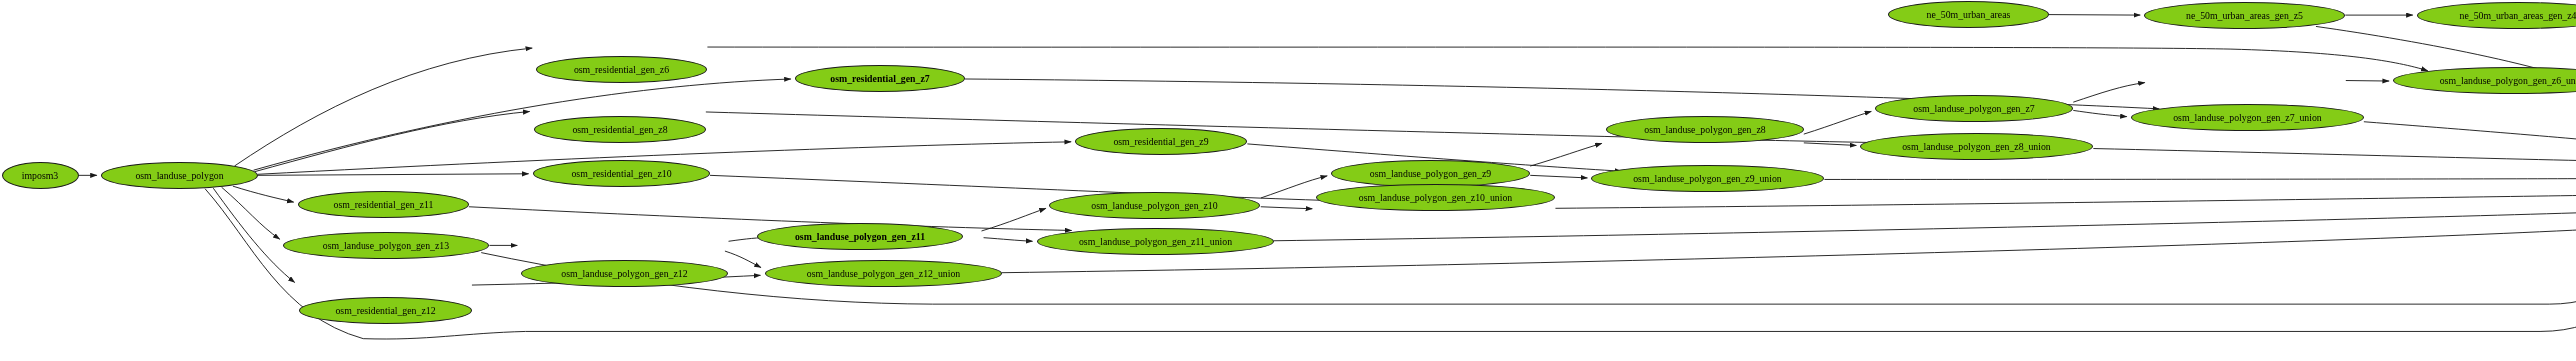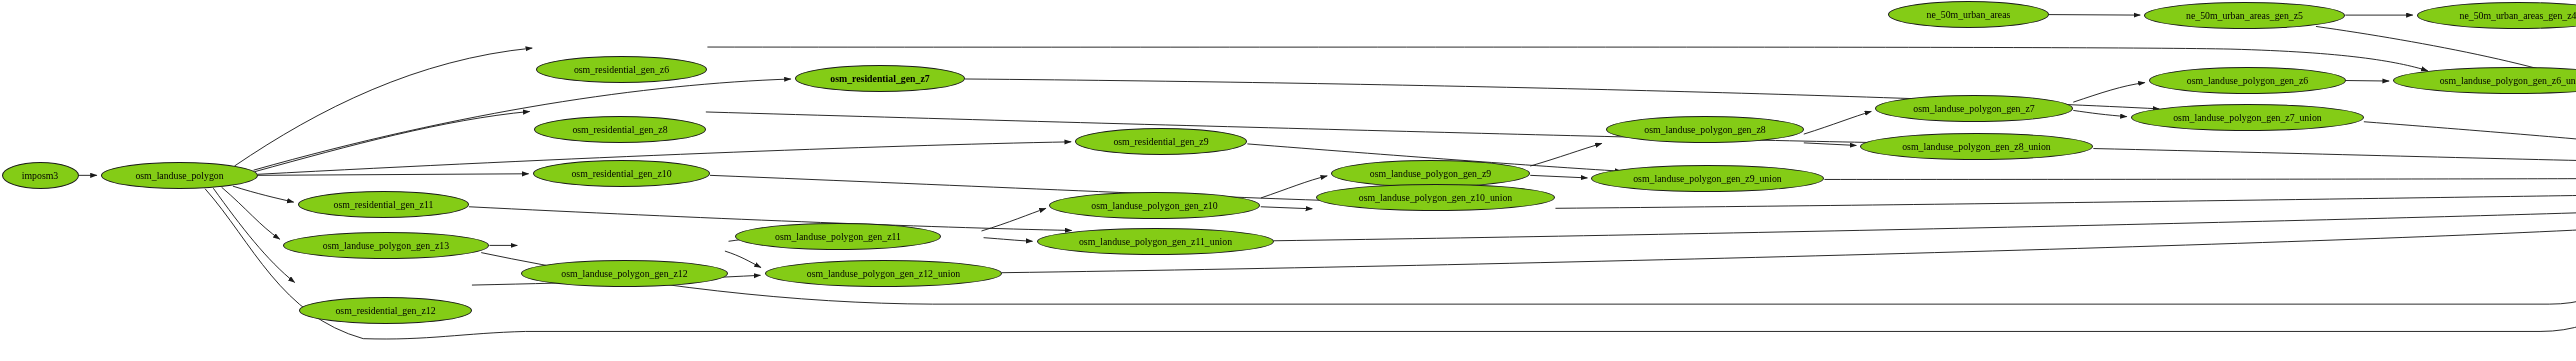--- a/index.html
+++ b/index.html
@@ -72,26 +72,25 @@
   <div class="node" style="left:101px;top:162px;width:157px;">osm_landuse_polygon</div>
   <div class="node" style="left:536px;top:33px;width:171px;margin-top:23px;">osm_residential_gen_z6</div>
   <div class="node" style="left:795px;top:65px;width:170px;font-weight:bold;">osm_residential_gen_z7</div>
   <div class="node" style="left:534px;top:96px;width:172px;margin-top:20px;">osm_residential_gen_z8</div>
   <div class="node" style="left:1075px;top:128px;width:172px;">osm_residential_gen_z9</div>
   <div class="node" style="left:533px;top:160px;width:177px;">osm_residential_gen_z10</div>
   <div class="node" style="left:298px;top:191px;width:171px;">osm_residential_gen_z11</div>
   <div class="node" style="left:299px;top:289px;width:173px;margin-top:8px;">osm_residential_gen_z12</div>
   <div class="node" style="left:283px;top:232px;width:206px;">osm_landuse_polygon_gen_z13</div>
   <div class="node" style="left:521px;top:232px;width:207px;margin-top:28px;">osm_landuse_polygon_gen_z12</div>
-  <div class="node" style="left:735px;top:223px;width:206px;">osm_landuse_polygon_gen_z11</div>
+  <div class="node" style="left:757px;top:223px;width:206px;font-weight:bold;">osm_landuse_polygon_gen_z11</div>
   <div class="node" style="left:1049px;top:192px;width:211px;">osm_landuse_polygon_gen_z10</div>
   <div class="node" style="left:1331px;top:160px;width:199px;">osm_landuse_polygon_gen_z9</div>
   <div class="node" style="left:1606px;top:116px;width:198px;">osm_landuse_polygon_gen_z8</div>
   <div class="node" style="left:1875px;top:95px;width:198px;">osm_landuse_polygon_gen_z7</div>
-  <div class="node" style="left:2149px;top:67px;width:197px;">osm_landuse_polygon_gen_z6</div>
   <div class="node" style="left:765px;top:260px;width:237px;">osm_landuse_polygon_gen_z12_union</div>
   <div class="node" style="left:1037px;top:228px;width:237px;">osm_landuse_polygon_gen_z11_union</div>
   <div class="node" style="left:1316px;top:184px;width:239px;">osm_landuse_polygon_gen_z10_union</div>
   <div class="node" style="left:1591px;top:165px;width:233px;">osm_landuse_polygon_gen_z9_union</div>
   <div class="node" style="left:1860px;top:133px;width:233px;">osm_landuse_polygon_gen_z8_union</div>
   <div class="node" style="left:2131px;top:104px;width:233px;">osm_landuse_polygon_gen_z7_union</div>
   <div class="node" style="left:2393px;top:67px;width:242px;">osm_landuse_polygon_gen_z6_union</div>
   <div class="node" style="left:1888px;top:1px;width:161px;">ne_50m_urban_areas</div>
   <div class="node" style="left:2144px;top:1.5px;width:201px;">ne_50m_urban_areas_gen_z5</div>
   <div class="node" style="left:2417px;top:1.5px;width:202px;">ne_50m_urban_areas_gen_z4</div>

